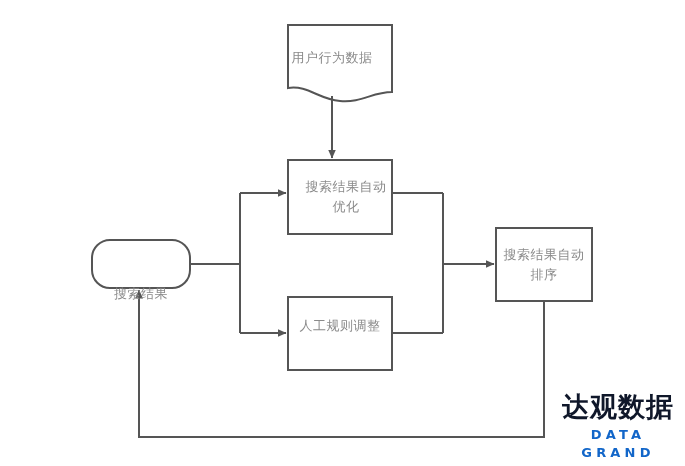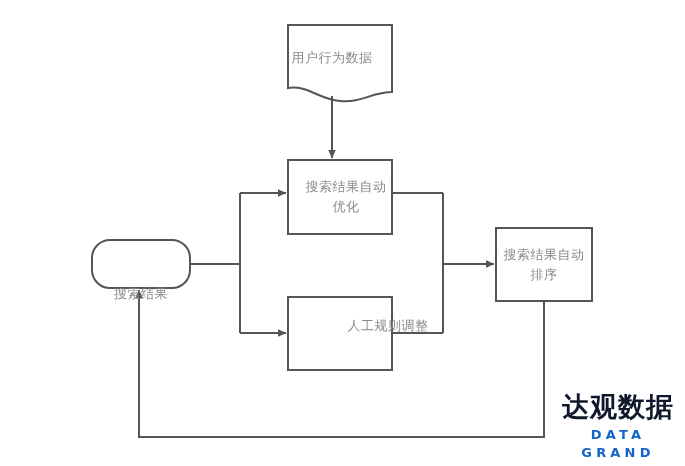--- a/index.html
+++ b/index.html
@@ -106,21 +106,21 @@
     <path d="M544,301 L544,437 L139,437 L139,290" fill="none" stroke="#555555" stroke-width="2" marker-end="url(#arrowhead)"></path>
   </svg>
 
   <div class="node-label" style="left:288px; top:25px; width:88px; height:66px;">用户行为数据</div>
 
   <div class="node-label" style="left:288px; top:160px; width:116px; height:74px;">搜索结果自动
 优化</div>
 
   <div class="node-label" style="left:92px; top:223px; width:98px; height:48px;margin-top:47px;">搜索结果</div>
 
-  <div class="node-label" style="left:288px; top:297px; width:104px; height:57px;padding-left:48px;">人工规则调整</div>
+  <div class="node-label" style="left:288px; top:297px; width:104px; height:57px;">人工规则调整</div>
 
   <div class="node-label" style="left:496px; top:228px; width:96px; height:73px;">搜索结果自动
 排序</div>
 
   <div class="logo">
     <div class="logo-cn">达观数据</div>
     <div class="logo-en">DATA GRAND</div>
   </div>
 
 </div>

